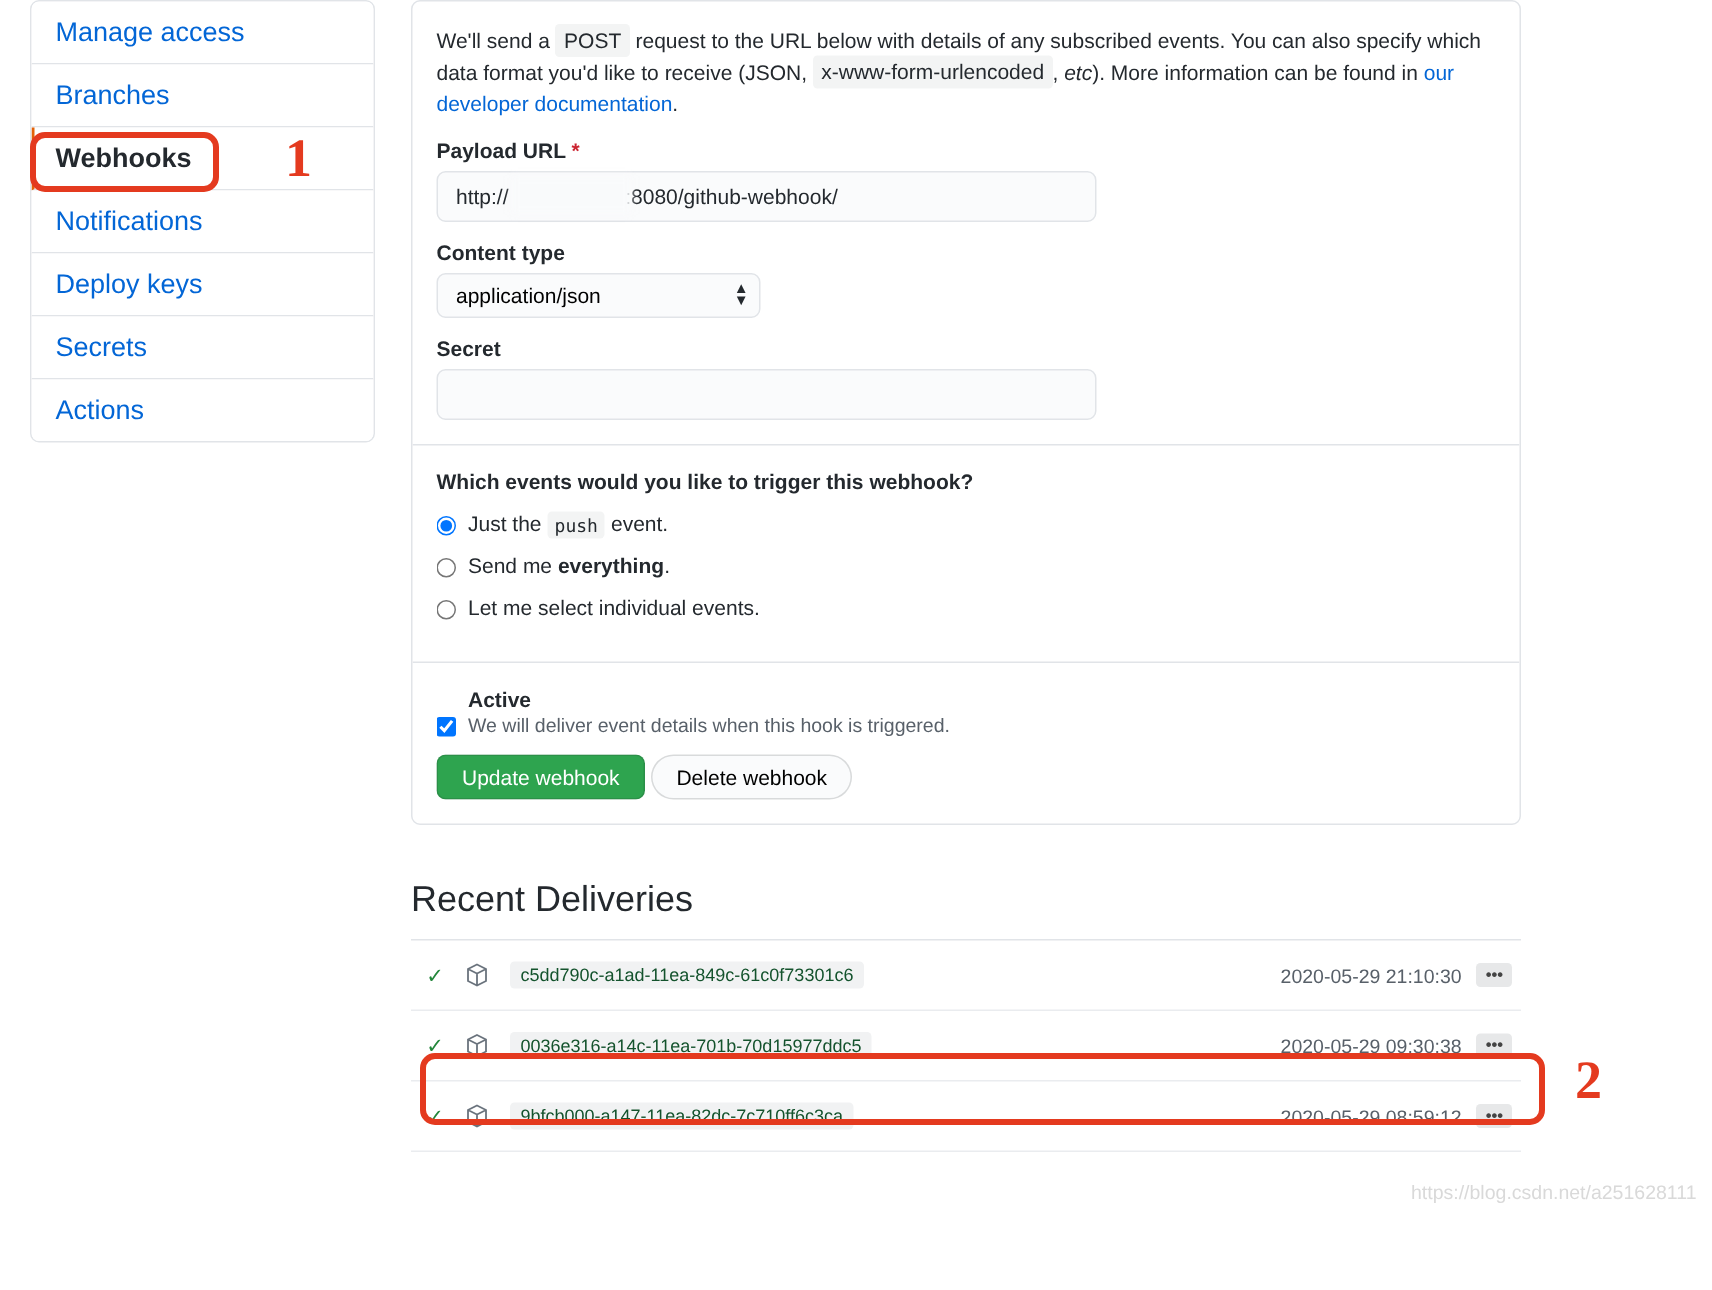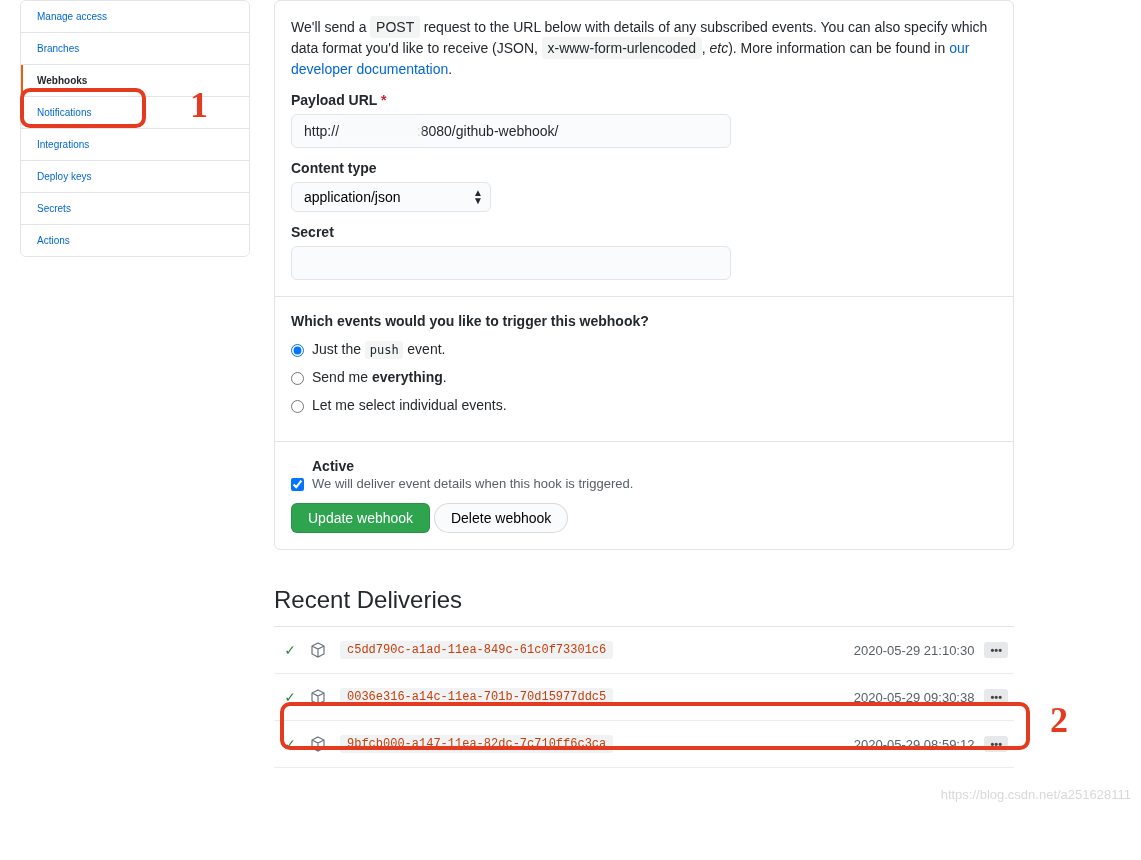--- a/index.html
+++ b/index.html
@@ -12,21 +12,21 @@
 }
 .container { display: flex; padding: 0 20px 40px; gap: 24px; }
 .sidebar { width: 230px; flex-shrink: 0; }
 .menu { border: 1px solid #e1e4e8; border-radius: 6px; overflow: hidden; }
 .menu-item {
   display: block;
   padding: 10px 16px;
   color: #0366d6;
   border-bottom: 1px solid #e1e4e8;
   cursor: pointer;
-  font-size: 10px;
+  font-size: 18px;
   background: #fff;
 }
 .menu-item:last-child { border-bottom: none; }
 .menu-item.active {
   font-weight: 600;
   color: #24292e;
   cursor: default;
   border-left: 2px solid #e36209;
   padding-left: 14px;
 }
@@ -61,21 +61,21 @@
   font-size: 14px;
   line-height: 20px;
   color: #24292e;
   background-color: #fafbfc;
   border: 1px solid #e1e4e8;
   border-radius: 6px;
   outline: none;
 }
 .select-wrap {
   position: relative;
-  width: 200px;
+  width: 216px;
 }
 .select-wrap select {
   width: 100%;
   padding: 6px 28px 6px 12px;
   font-size: 14px;
   background: #fafbfc;
   border: 1px solid #e1e4e8;
   border-radius: 6px;
   appearance: none;
   -webkit-appearance: none;
@@ -139,26 +139,26 @@
 .delivery-item {
   display: flex;
   align-items: center;
   padding: 14px 6px;
   border-bottom: 1px solid #eaecef;
   gap: 10px;
 }
 .delivery-check { color: #22863a; width: 20px; text-align: center; }
 .delivery-icon { color: #6a737d; width: 20px; display: flex; align-items: center; }
 .delivery-id {
-  font-family: Liberation Mono, monospace;
+  font-family: Liberation Sans, sans-serif;
   font-size: 12px;
   background: #f1f2f3;
   padding: 2px 7px;
   border-radius: 3px;
-  color: #c2410c;
+  color: #14532d;
 }
 .delivery-spacer { flex: 1; }
 .delivery-time { color: #586069; font-size: 13px; }
 .delivery-menu {
   background: #e7e8e9;
   padding: 0 6px;
   border-radius: 3px;
   color: #444;
   font-weight: bold;
   cursor: pointer;
@@ -200,21 +200,20 @@
 </head>
 <body>
 
 <div class="container">
   <aside class="sidebar">
     <nav class="menu">
       <a class="menu-item">Manage access</a>
       <a class="menu-item">Branches</a>
       <span class="menu-item active">Webhooks</span>
       <a class="menu-item">Notifications</a>
-      <a class="menu-item">Integrations</a>
       <a class="menu-item">Deploy keys</a>
       <a class="menu-item">Secrets</a>
       <a class="menu-item">Actions</a>
     </nav>
   </aside>
 
   <main class="main">
     <div class="box">
       <div class="box-section">
         <p class="intro-text">

